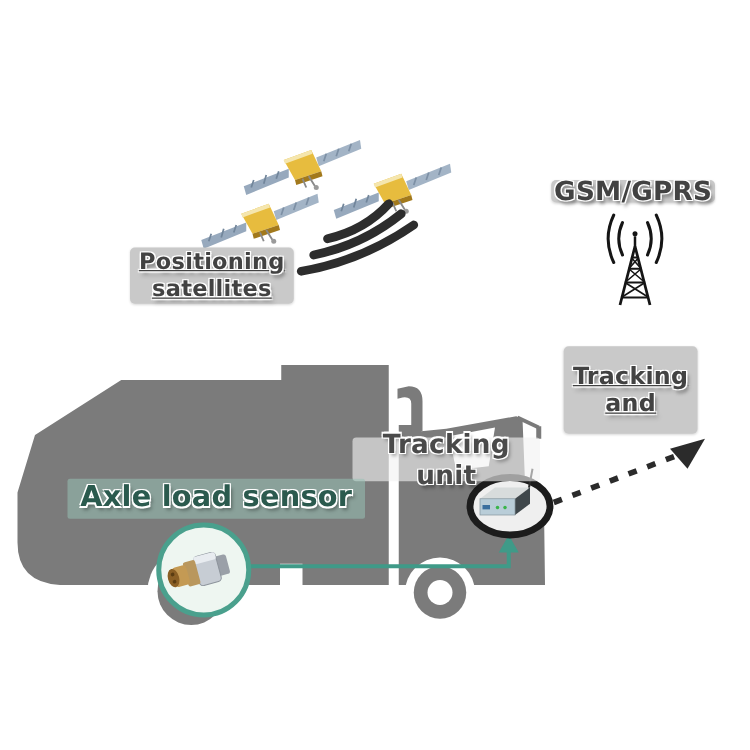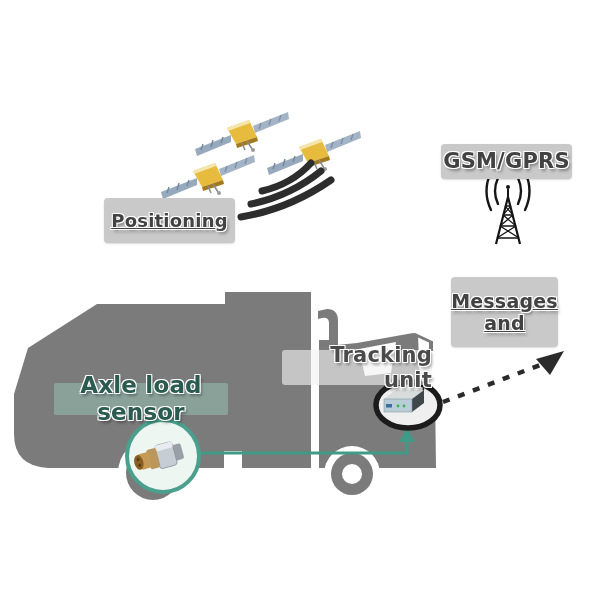--- a/index.html
+++ b/index.html
@@ -11,25 +11,25 @@
   svg{position:absolute;left:0;top:0;}
   .tag{
     position:absolute;display:flex;align-items:center;justify-content:center;
     font-weight:700;color:#424242;background:#c9c9c9;border-radius:4px;
     text-shadow:-1px -1px 0 #fff,1px -1px 0 #fff,-1px 1px 0 #fff,1px 1px 0 #fff,2px 3px 3px rgba(0,0,0,0.35);
     box-shadow:0 1px 2px rgba(0,0,0,0.15);
     text-align:center;letter-spacing:0.2px;line-height:1.18;
   }
   .tag.multi{flex-direction:column;text-decoration:underline;}
   #tag-positioning{left:104px;top:198px;width:131px;height:45px;font-size:18px;}
-  #tag-gsm{left:441px;top:144px;width:131px;height:35px;font-size:21px;}
+  #tag-gsm{left:441px;top:144px;width:131px;height:18px;font-size:21px;}
   #tag-messages{left:451px;top:277px;width:107px;height:70px;font-size:19px;}
   #tag-tracking{left:282px;top:350px;width:150px;height:35px;font-size:21px;
-    background:rgba(242,242,242,0.62);border-radius:3px;box-shadow:none;color:#4a4a4a;text-align:right;}
-  #tag-axle{left:54px;top:383px;width:174px;height:32px;font-size:23px;
+    background:rgba(242,242,242,0.62);border-radius:3px;box-shadow:none;color:#4a4a4a;}
+  #tag-axle{left:54px;top:383px;width:238px;height:32px;font-size:23px;
     background:rgba(152,193,180,0.55);border-radius:2px;box-shadow:none;color:#2b5a4e;}
 </style>
 </head>
 <body>
 
 <div id="stage">
 
 <svg width="600" height="600" viewBox="0 0 600 600">
   <defs>
     <g id="sat">
@@ -122,28 +122,29 @@
     <circle cx="508" cy="187" r="2" fill="#151515" stroke="none"></circle>
     <path d="M498,178 Q492,191 498,204" stroke-width="2.4" stroke-linecap="round"></path>
     <path d="M491,172 Q482,191 491,210" stroke-width="2.4" stroke-linecap="round"></path>
     <path d="M518,178 Q524,191 518,204" stroke-width="2.4" stroke-linecap="round"></path>
     <path d="M525,172 Q534,191 525,210" stroke-width="2.4" stroke-linecap="round"></path>
   </g>
 </svg>
 
 <div class="tag multi" id="tag-positioning">
   <span>Positioning</span>
+  <span>satellites</span>
 </div>
 
 <div class="tag" id="tag-gsm">
   <span>GSM/GPRS</span>
 </div>
 
 <div class="tag multi" id="tag-messages">
-  <span>Messages</span>
+  <span>Tracking</span>
   <span>and</span>
 </div>
 
 <div class="tag" id="tag-tracking">
   <span>Tracking unit</span>
 </div>
 
 <div class="tag" id="tag-axle">
   <span>Axle load sensor</span>
 </div>

